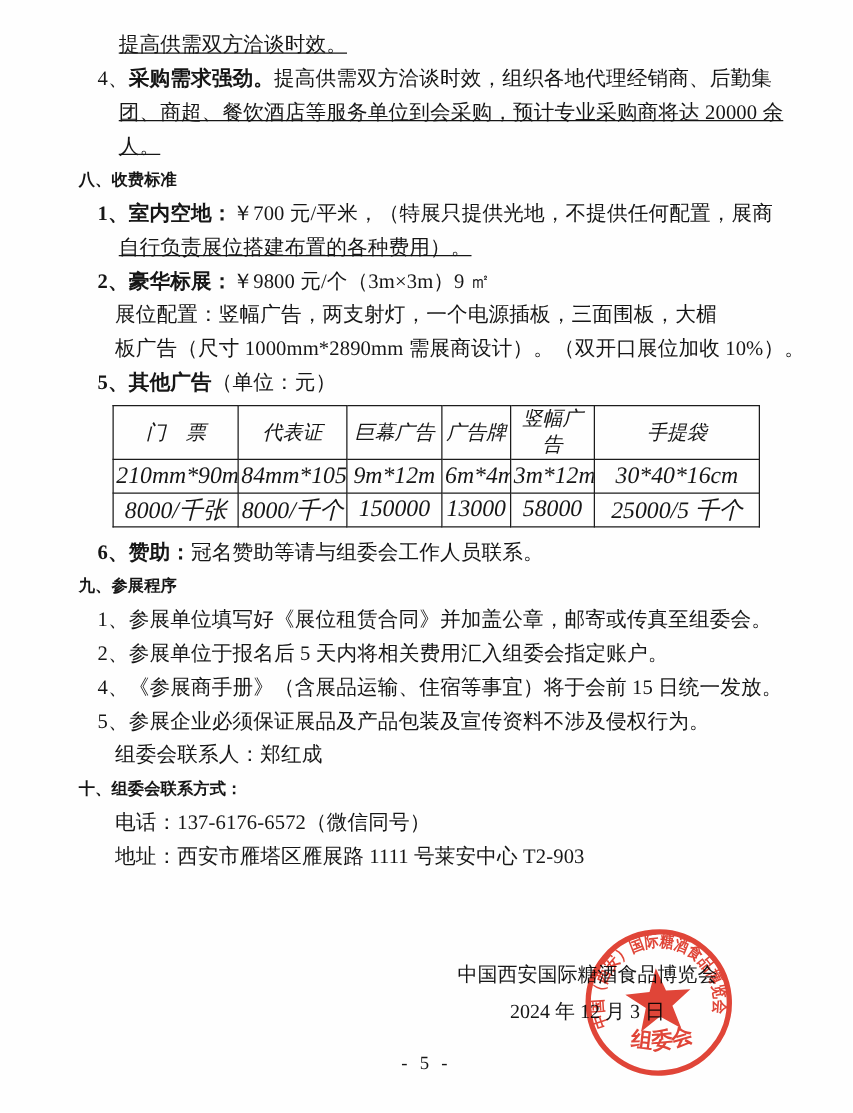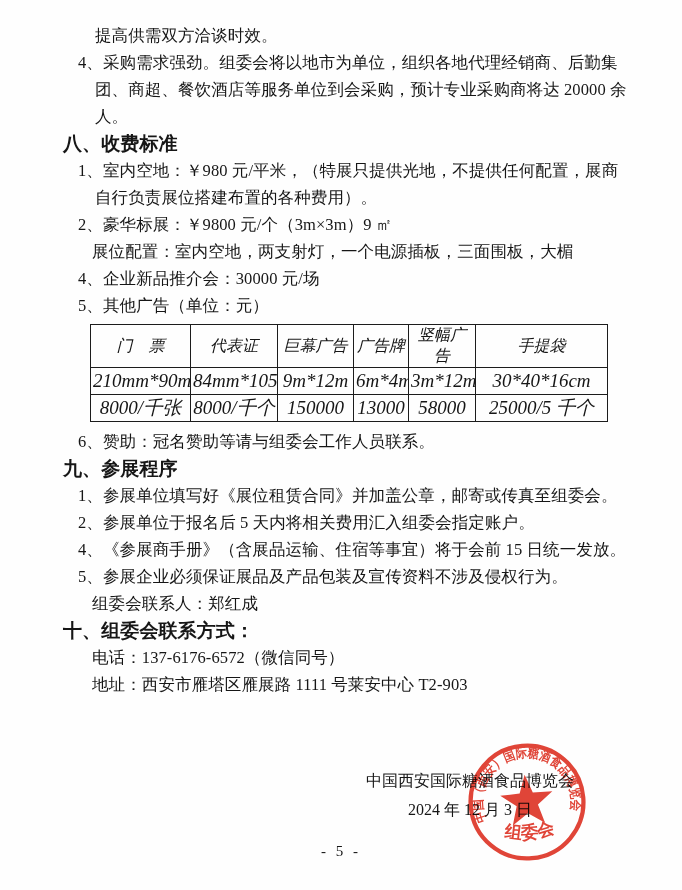--- a/index.html
+++ b/index.html
@@ -16,25 +16,25 @@
     left:63px;top:22px;
     width:556px;
   }
   .ln{
     margin:0;
     font-size:16.5px;
     line-height:27px;
     white-space:nowrap;
     letter-spacing:0.1px;
   }
-  .sec{font-weight:bold;font-size:19px;}
+  .sec{font-weight:bold;font-size:13px;}
   .item{margin-left:15px;}
-  .cont{margin-left:32px;}
+  .cont{margin-left:32px;text-decoration:underline;}
   .sub{margin-left:29px;}
-  .b{font-weight:normal;}
+  .b{font-weight:bold;}
 
   table.price{
     border-collapse:collapse;
     table-layout:fixed;
     width:517px;
     margin:5px 0 6px 27px;
     font-style:italic;
   }
   table.price th, table.price td{
     border:1.6px solid #1c1c1c;
@@ -74,38 +74,38 @@
 </style>
 </head>
 <body>
 
 <div class="page">
 
   <div class="content">
 
     <p class="ln cont"><span>提高供需双方洽谈时效。</span></p>
 
-    <p class="ln item"><span>4、</span><span class="b">采购需求强劲。</span><span>组委会将以地市为单位，组织各地代理经销商、后勤集</span></p>
+    <p class="ln item"><span>4、</span><span class="b">采购需求强劲。</span><span>提高供需双方洽谈时效，组织各地代理经销商、后勤集</span></p>
 
     <p class="ln cont"><span>团、商超、餐饮酒店等服务单位到会采购，预计专业采购商将达 20000 余</span></p>
 
     <p class="ln cont"><span>人。</span></p>
 
     <p class="ln sec"><span>八、收费标准</span></p>
 
-    <p class="ln item"><span class="b">1、室内空地：</span><span>￥980 元/平米，（特展只提供光地，不提供任何配置，展商</span></p>
+    <p class="ln item"><span class="b">1、室内空地：</span><span>￥700 元/平米，（特展只提供光地，不提供任何配置，展商</span></p>
 
     <p class="ln cont"><span>自行负责展位搭建布置的各种费用）。</span></p>
 
     <p class="ln item"><span class="b">2、豪华标展：</span><span>￥9800 元/个（3m×3m）9 ㎡</span></p>
 
-    <p class="ln sub"><span>展位配置：室内空地，两支射灯，一个电源插板，三面围板，大楣</span></p>
+    <p class="ln sub"><span>展位配置：竖幅广告，两支射灯，一个电源插板，三面围板，大楣</span></p>
 
+    <p class="ln sub"><span>板广告（尺寸 1000mm*2890mm 需展商设计）。（双开口展位加收 10%）。</span></p>
 
-    <p class="ln item"><span class="b">4、企业新品推介会：</span><span>30000 元/场</span></p>
 
     <p class="ln item"><span class="b">5、其他广告</span><span>（单位：元）</span></p>
 
     <table class="price">
       <colgroup>
         <col style="width:100px">
           <col style="width:87px">
           <col style="width:76px">
         <col style="width:55px">
           <col style="width:67px">

